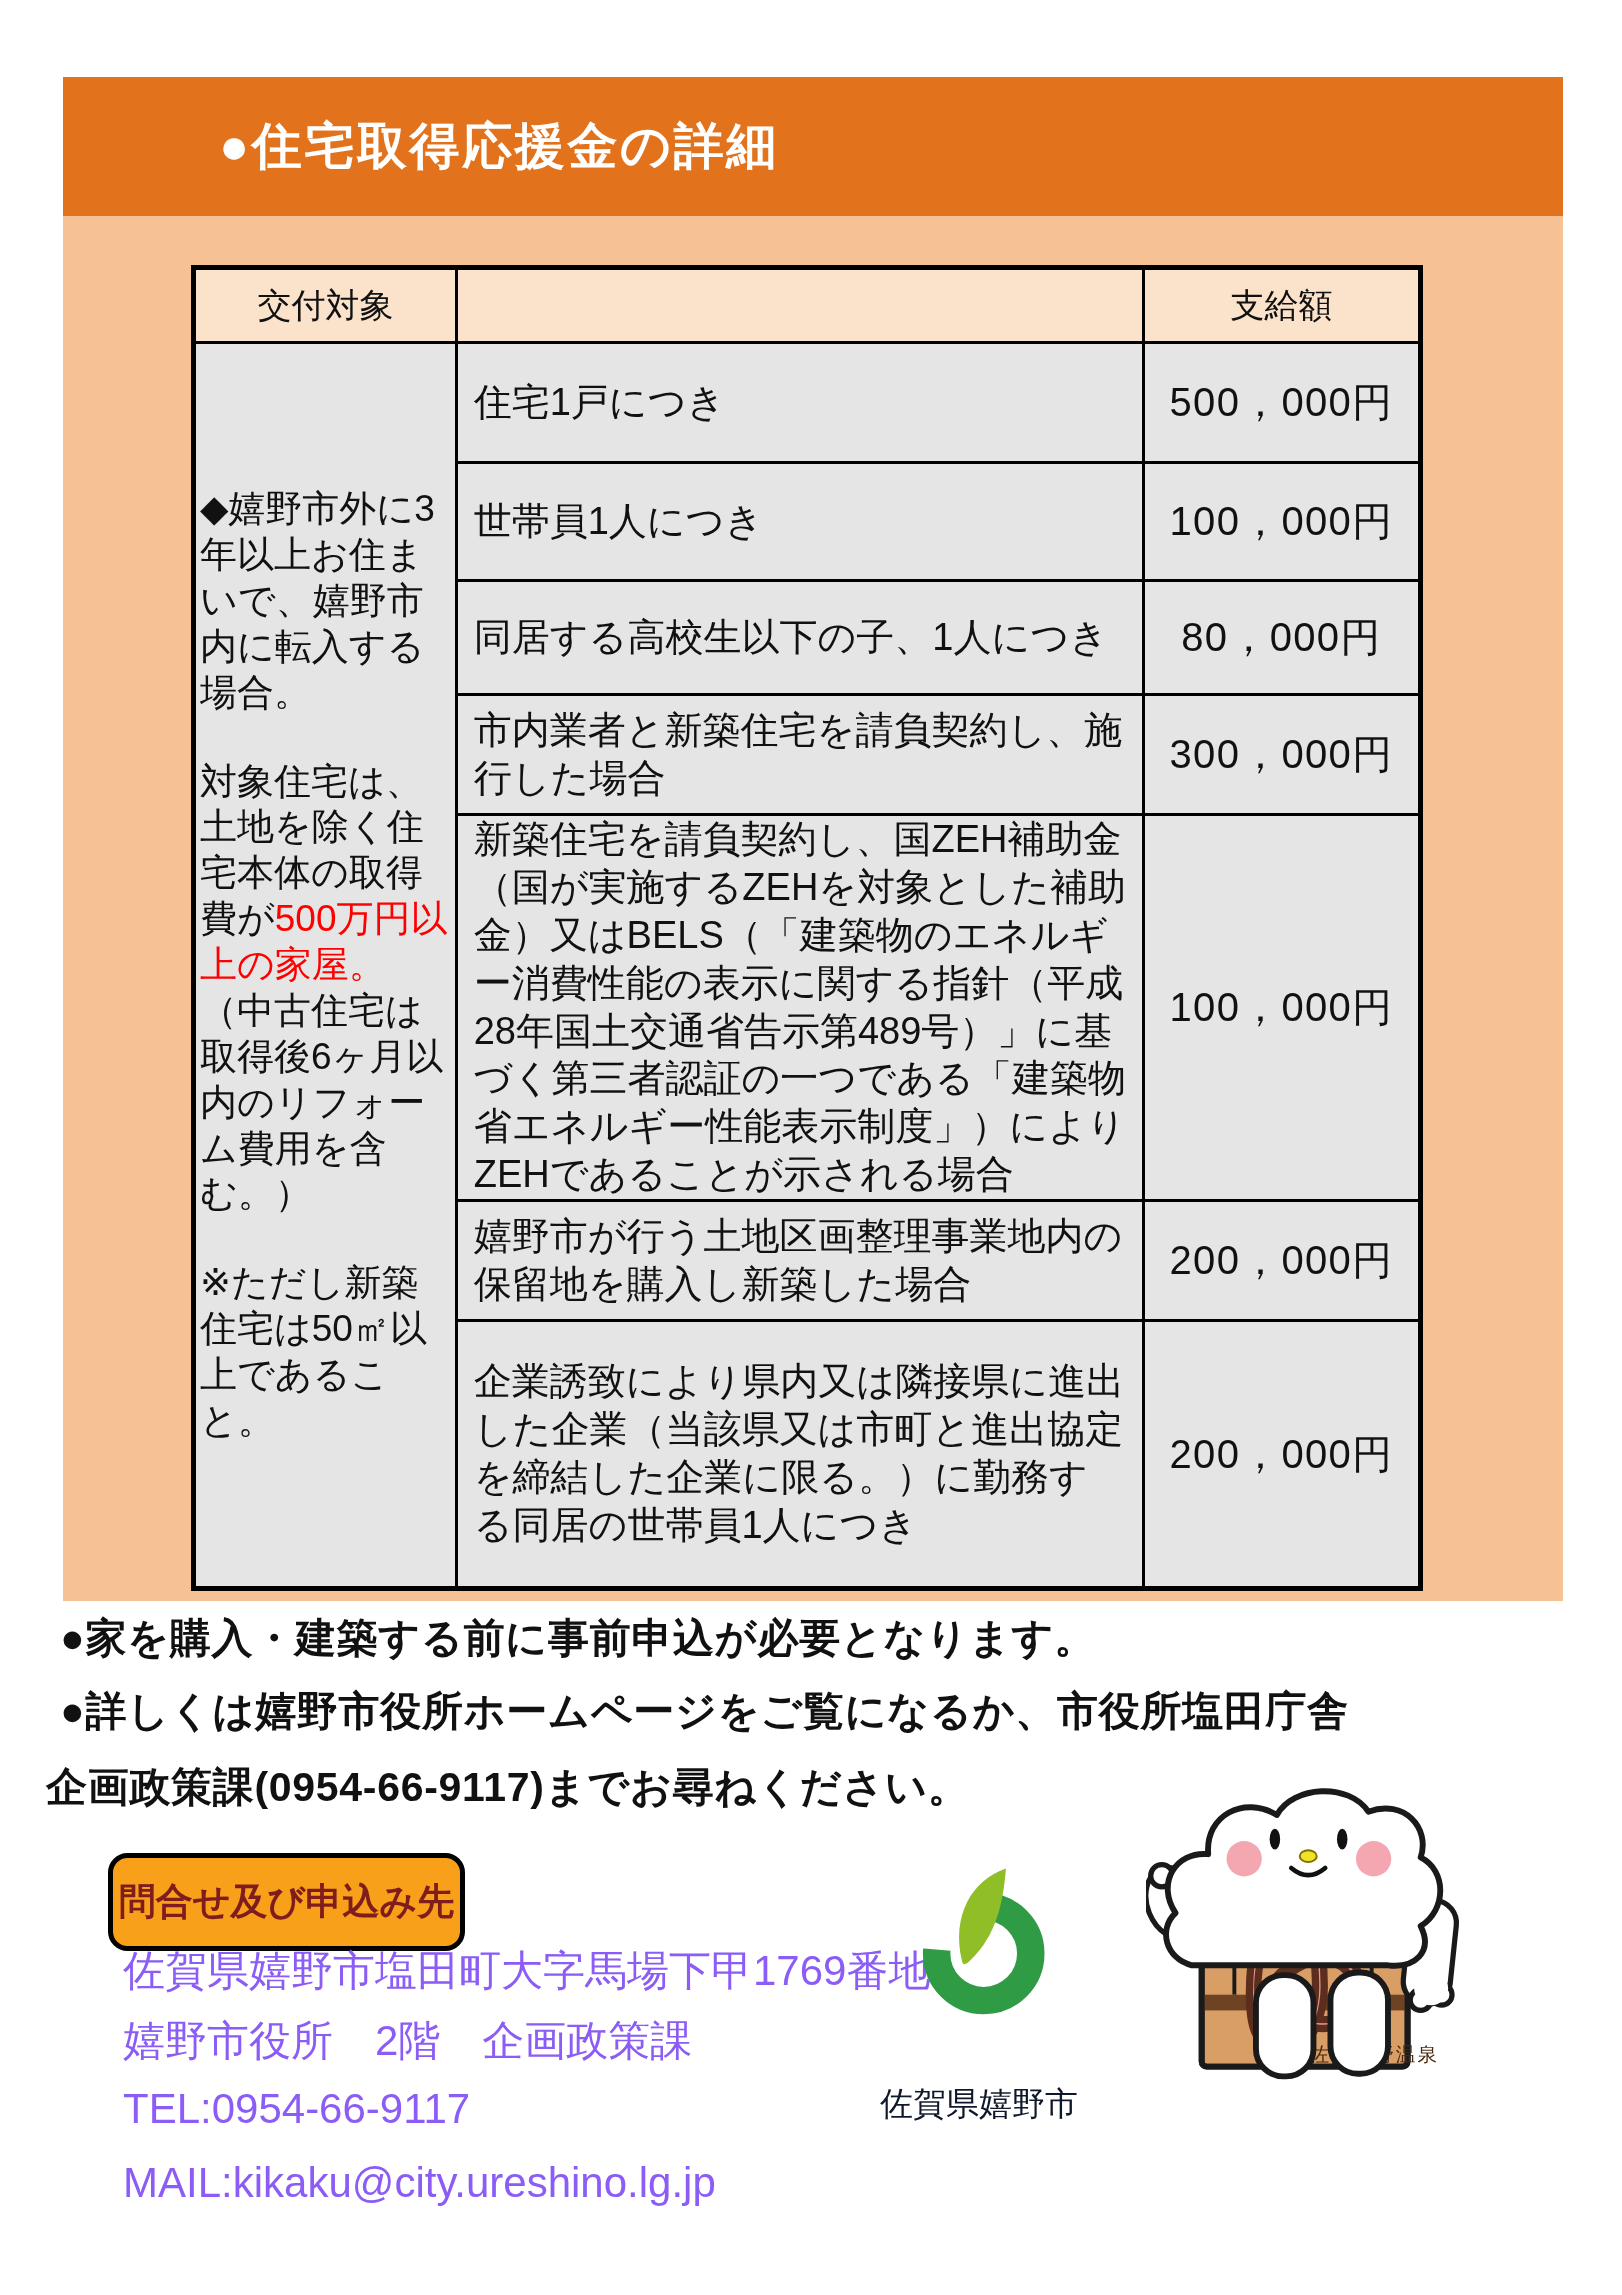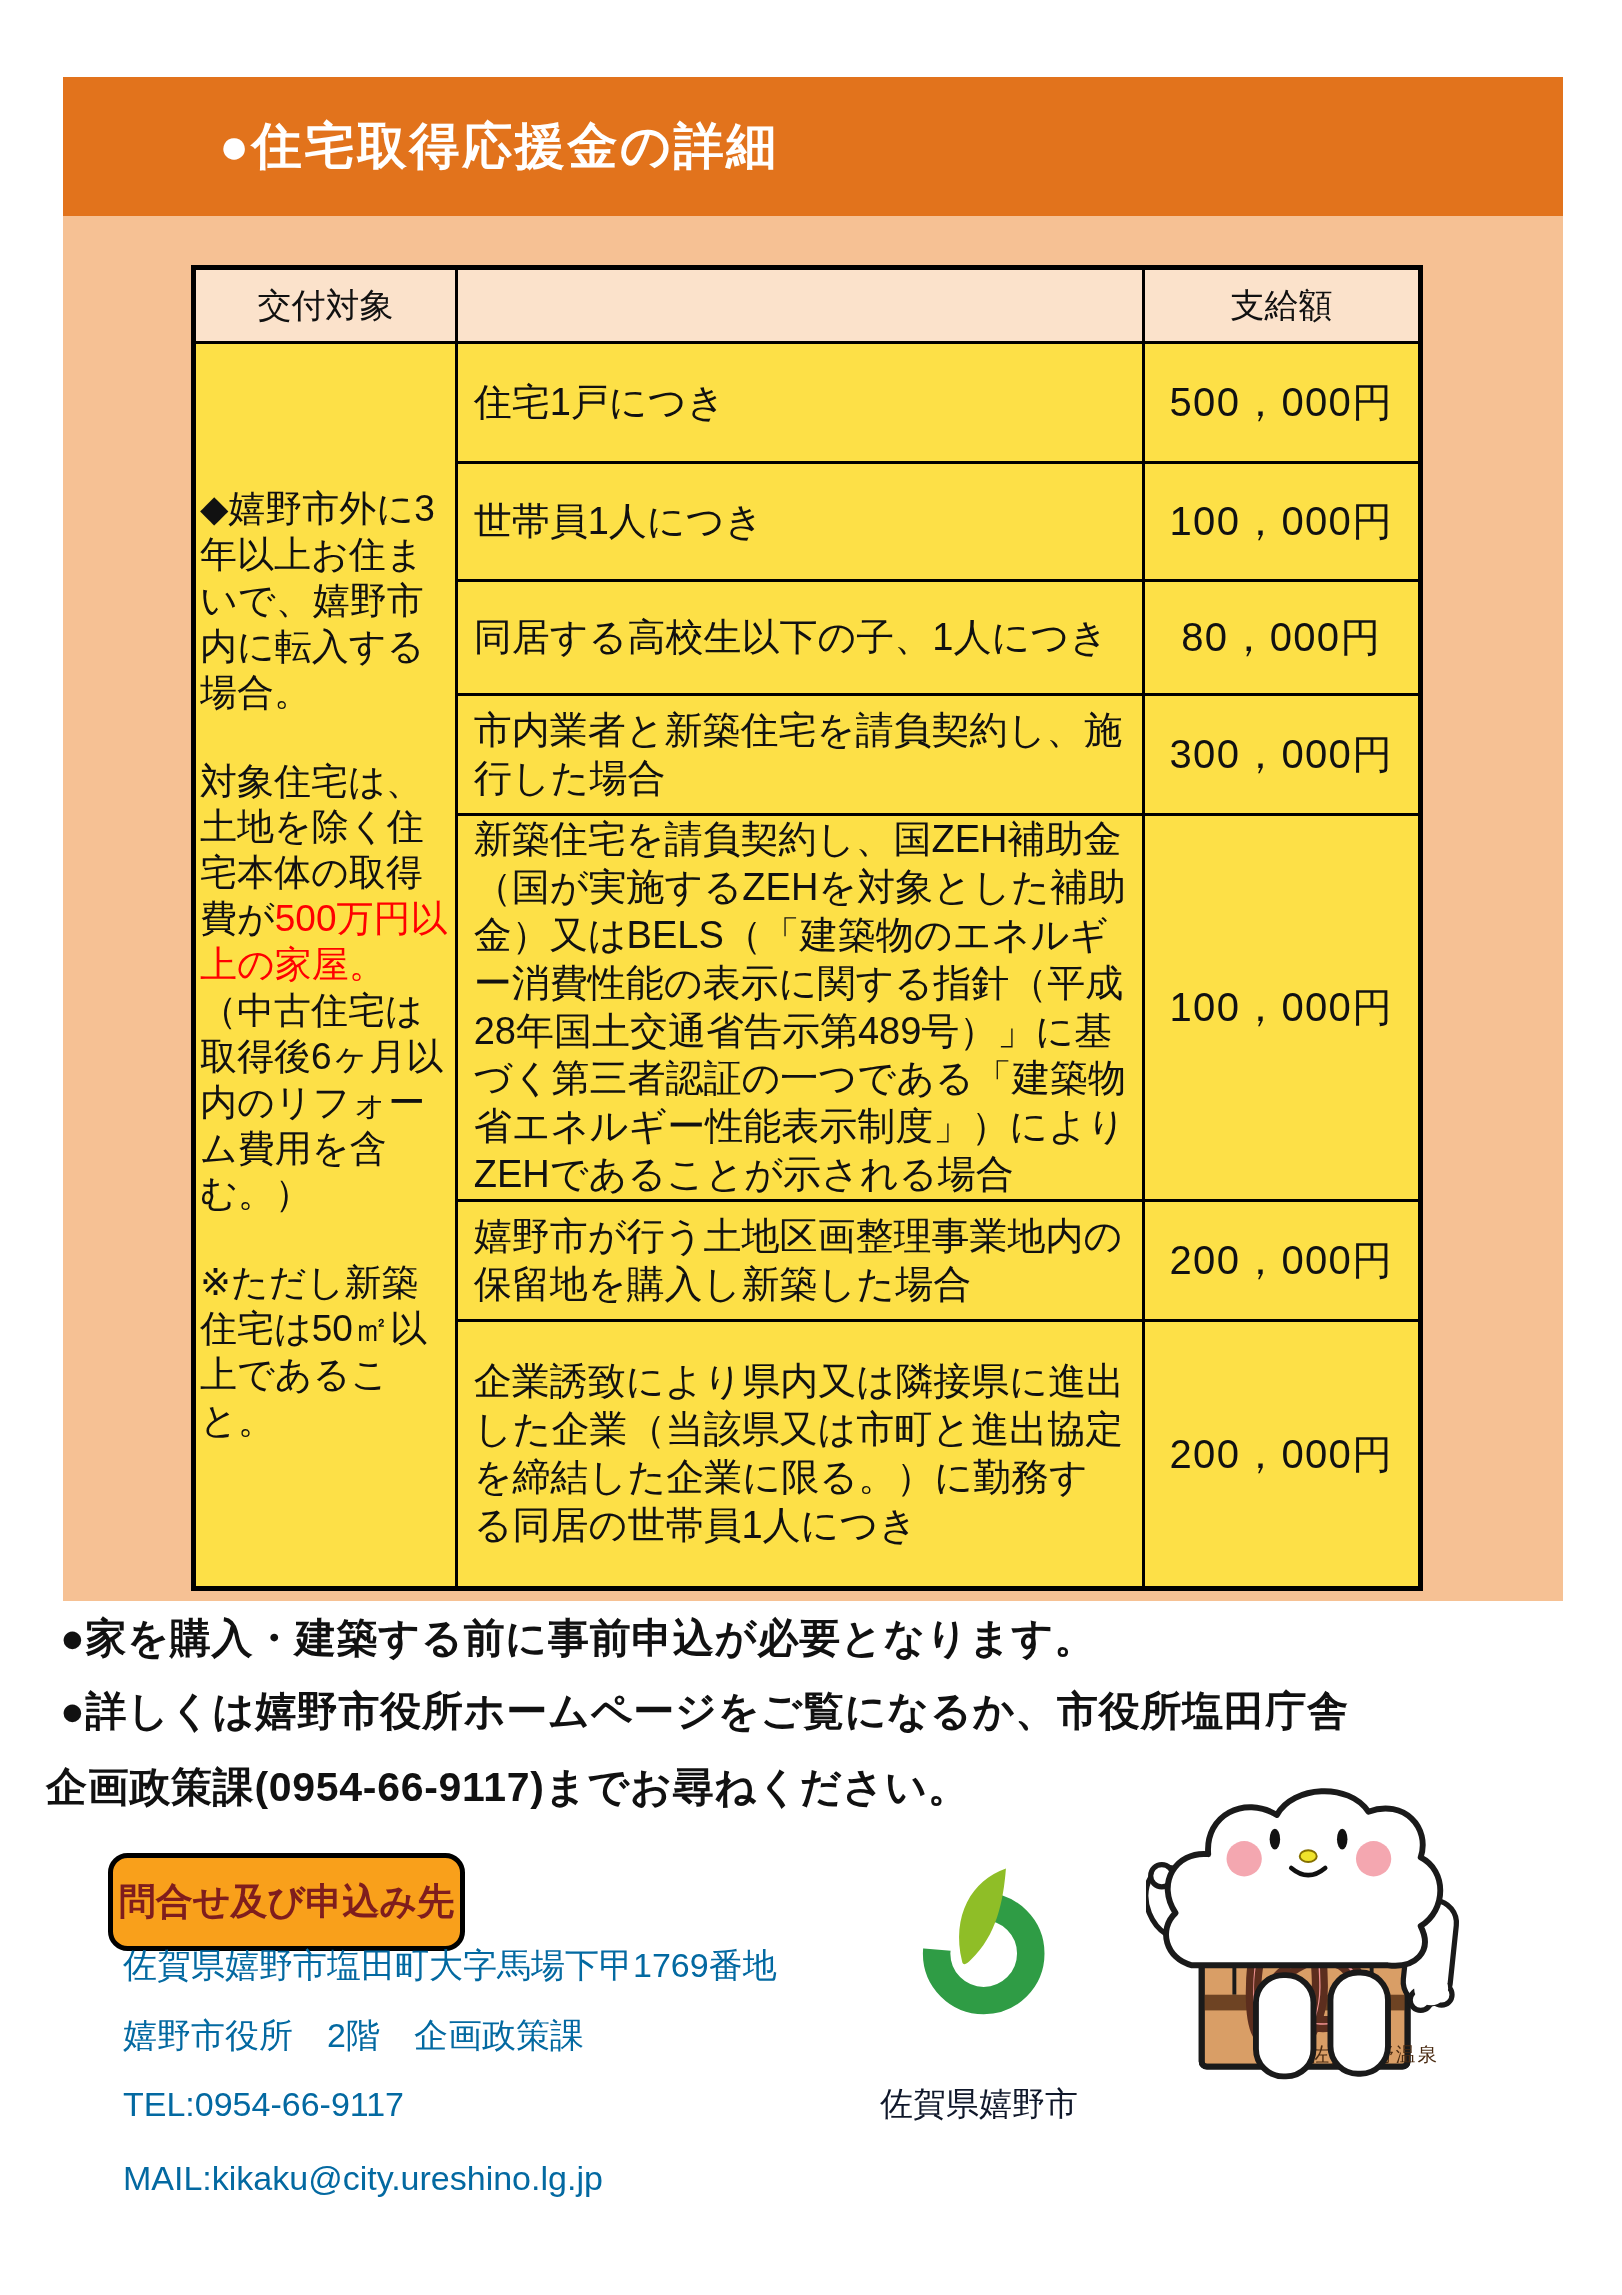--- a/index.html
+++ b/index.html
@@ -16,21 +16,21 @@
   
   .header-bar{position:absolute; left:63px; top:77px; width:1500px; height:139px;
     background:var(--header-bg); display:flex; align-items:center;}
   .header-bar .title{color:#fff; font-size:50px; font-weight:700; letter-spacing:2.6px;
     padding-left:156px; white-space:nowrap;}
 
   
   .panel{position:absolute; left:63px; top:216px; width:1500px; height:1385px;
     background:var(--panel-bg);}
   table.grant{position:absolute; left:128px; top:49px; width:1227px;
-    border-collapse:collapse; table-layout:fixed; background:#fde047;
+    border-collapse:collapse; table-layout:fixed; background:#e5e5e5;
     border:5.2px solid #000;}
   table.grant td{border:3.9px solid #000; vertical-align:middle;}
   tr.head td{background:var(--th-bg); text-align:center; font-size:34px; height:75px;}
   td.desc{width:263px; padding:0 3.9px; font-size:37px; line-height:1.24;
     word-break:break-all; vertical-align:middle;}
   td.desc p{margin:0;}
   td.desc p + p{margin-top:43px;}
   td.desc .red{color:var(--accent-red);}
   td.cond{width:687px; padding:0 15.7px; font-size:38px; line-height:1.26; word-break:break-all;}
   td.amt{width:277px; text-align:center; font-size:40px; letter-spacing:1.3px; white-space:nowrap;}
@@ -41,22 +41,22 @@
   .note{position:absolute; font-size:41px; font-weight:700; letter-spacing:0.7px; white-space:nowrap;}
   .note.n1{left:60px; top:1611px;}
   .note.n2{left:60px; top:1684px;}
   .note.n3{left:46px; top:1760px;}
 
   
   .badge{position:absolute; left:108px; top:1853px; width:357px; height:98px;
     background:var(--badge-bg); border:5.9px solid #000; border-radius:19.6px;
     display:flex; align-items:center; justify-content:center;
     font-size:37px; font-weight:600; color:#7f1d1d; white-space:nowrap;}
-  .contact-line{position:absolute; left:123px; font-size:34px; font-weight:500;
-    white-space:nowrap; color:#0369a1;}
+  .contact-line{position:absolute; left:123px; font-size:42px; font-weight:500;
+    white-space:nowrap; color:#8b5cf6;}
   .c1{top:1943px;} .c2{top:2013px;} .c3{top:2085px;} .c4{top:2159px;}
 
   
   .logo{position:absolute; left:903px; top:1862px; width:164px; height:170px;}
   .logo-caption{position:absolute; left:880px; top:2082px; width:209px;
     text-align:left; font-size:33px; color:#0f172a; white-space:nowrap;}
 
   
   .mascot{position:absolute; left:1146px; top:1779px; width:314px; height:302px;}
 </style>

